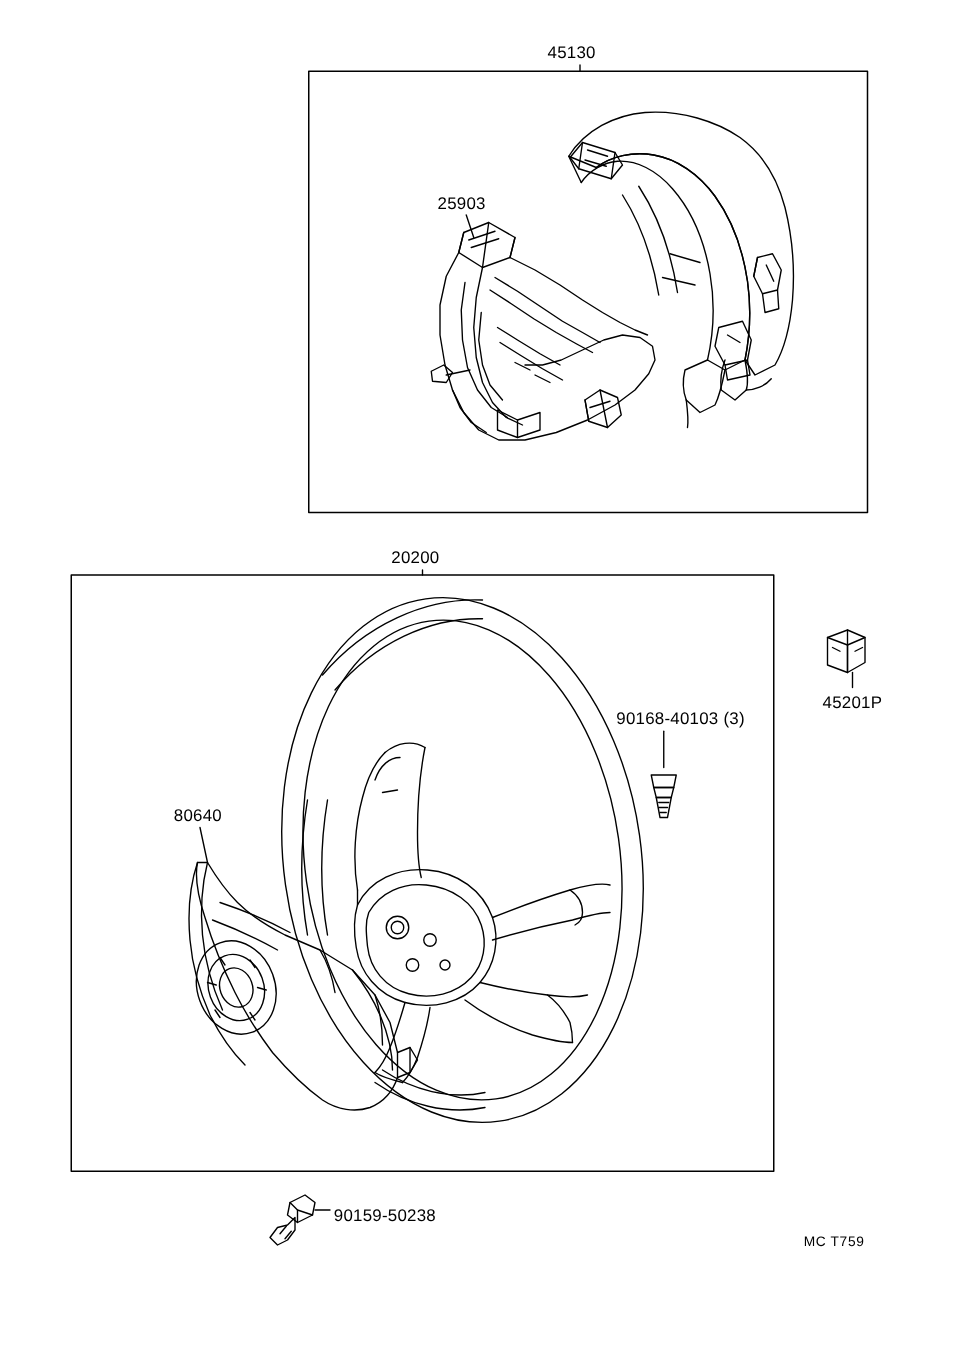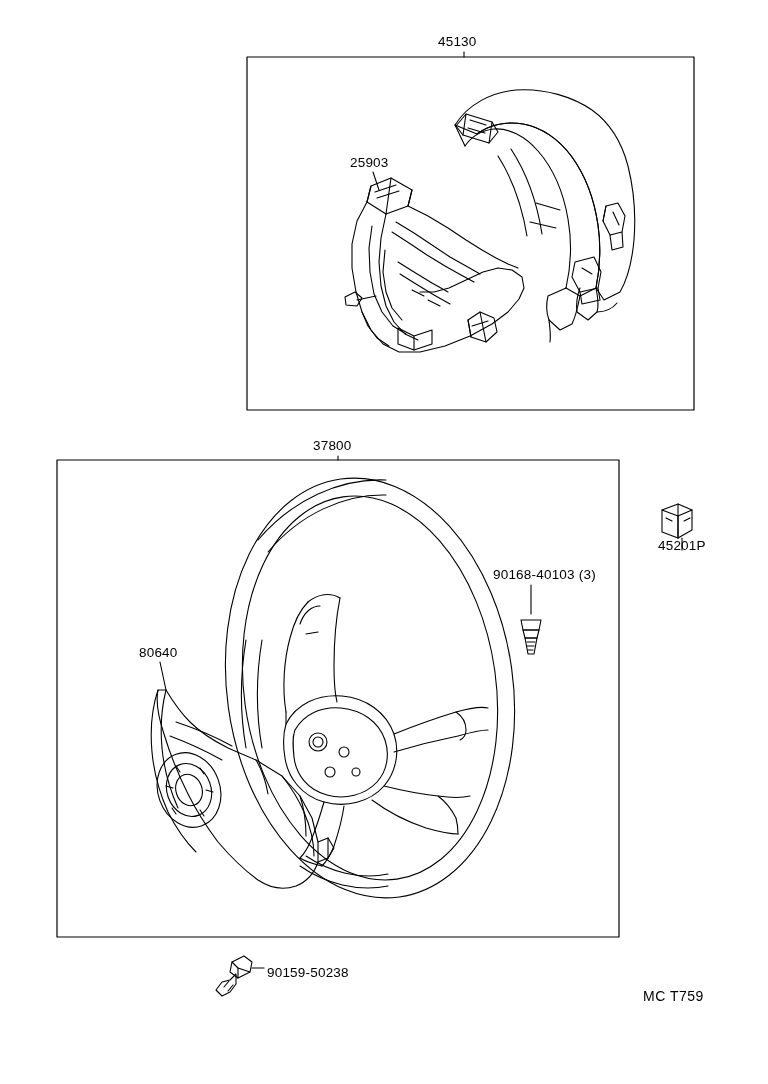--- a/index.html
+++ b/index.html
@@ -32,25 +32,25 @@
   .label {
     position: absolute;
     font-size: 13.5px;
     letter-spacing: 0.2px;
     white-space: nowrap;
     color: #000;
   }
   #lbl-45130 { left: 438px; top: 34px; }
   #lbl-45105 { left: 350px; top: 155px; }
   #lbl-45100 { left: 313px; top: 438px; }
-  #lbl-45201P { left: 658px; top: 538px; }
+  #lbl-45201P { left: 658px; top: 554px; }
   #lbl-90168 { left: 493px; top: 567px; }
   #lbl-45180 { left: 139px; top: 645px; }
   #lbl-90159 { left: 267px; top: 965px; }
-  #lbl-mc { left: 643px; top: 988px; font-size: 14px; letter-spacing: 0.5px;}
+  #lbl-mc { left: 643px; top: 988px; font-size: 11px; letter-spacing: 0.5px;}
 </style>
 </head>
 <body>
 
 <div id="diagram-root">
 
   <svg class="art" viewBox="0 0 768 1084">
     <g fill="none" stroke="#000000" stroke-width="1.1" stroke-linejoin="round" stroke-linecap="round">
 
       <rect x="247" y="57" width="447" height="353" fill="#ffffff" stroke="#000000" stroke-width="1.2"></rect>
@@ -251,20 +251,20 @@
         <path d="M229,981 L224,987"></path>
         <path d="M233,985 L228,991"></path>
         <line x1="252" y1="968" x2="264" y2="968"></line>
       </g>
 
     </g>
   </svg>
 
   <div class="label" id="lbl-45130">45130</div>
   <div class="label" id="lbl-45105">25903</div>
-  <div class="label" id="lbl-45100">37800</div>
+  <div class="label" id="lbl-45100">20200</div>
   <div class="label" id="lbl-45201P">45201P</div>
   <div class="label" id="lbl-90168">90168-40103 (3)</div>
   <div class="label" id="lbl-45180">80640</div>
   <div class="label" id="lbl-90159">90159-50238</div>
   <div class="label" id="lbl-mc">MC  T759</div>
 
 </div>
 
 </body></html>

